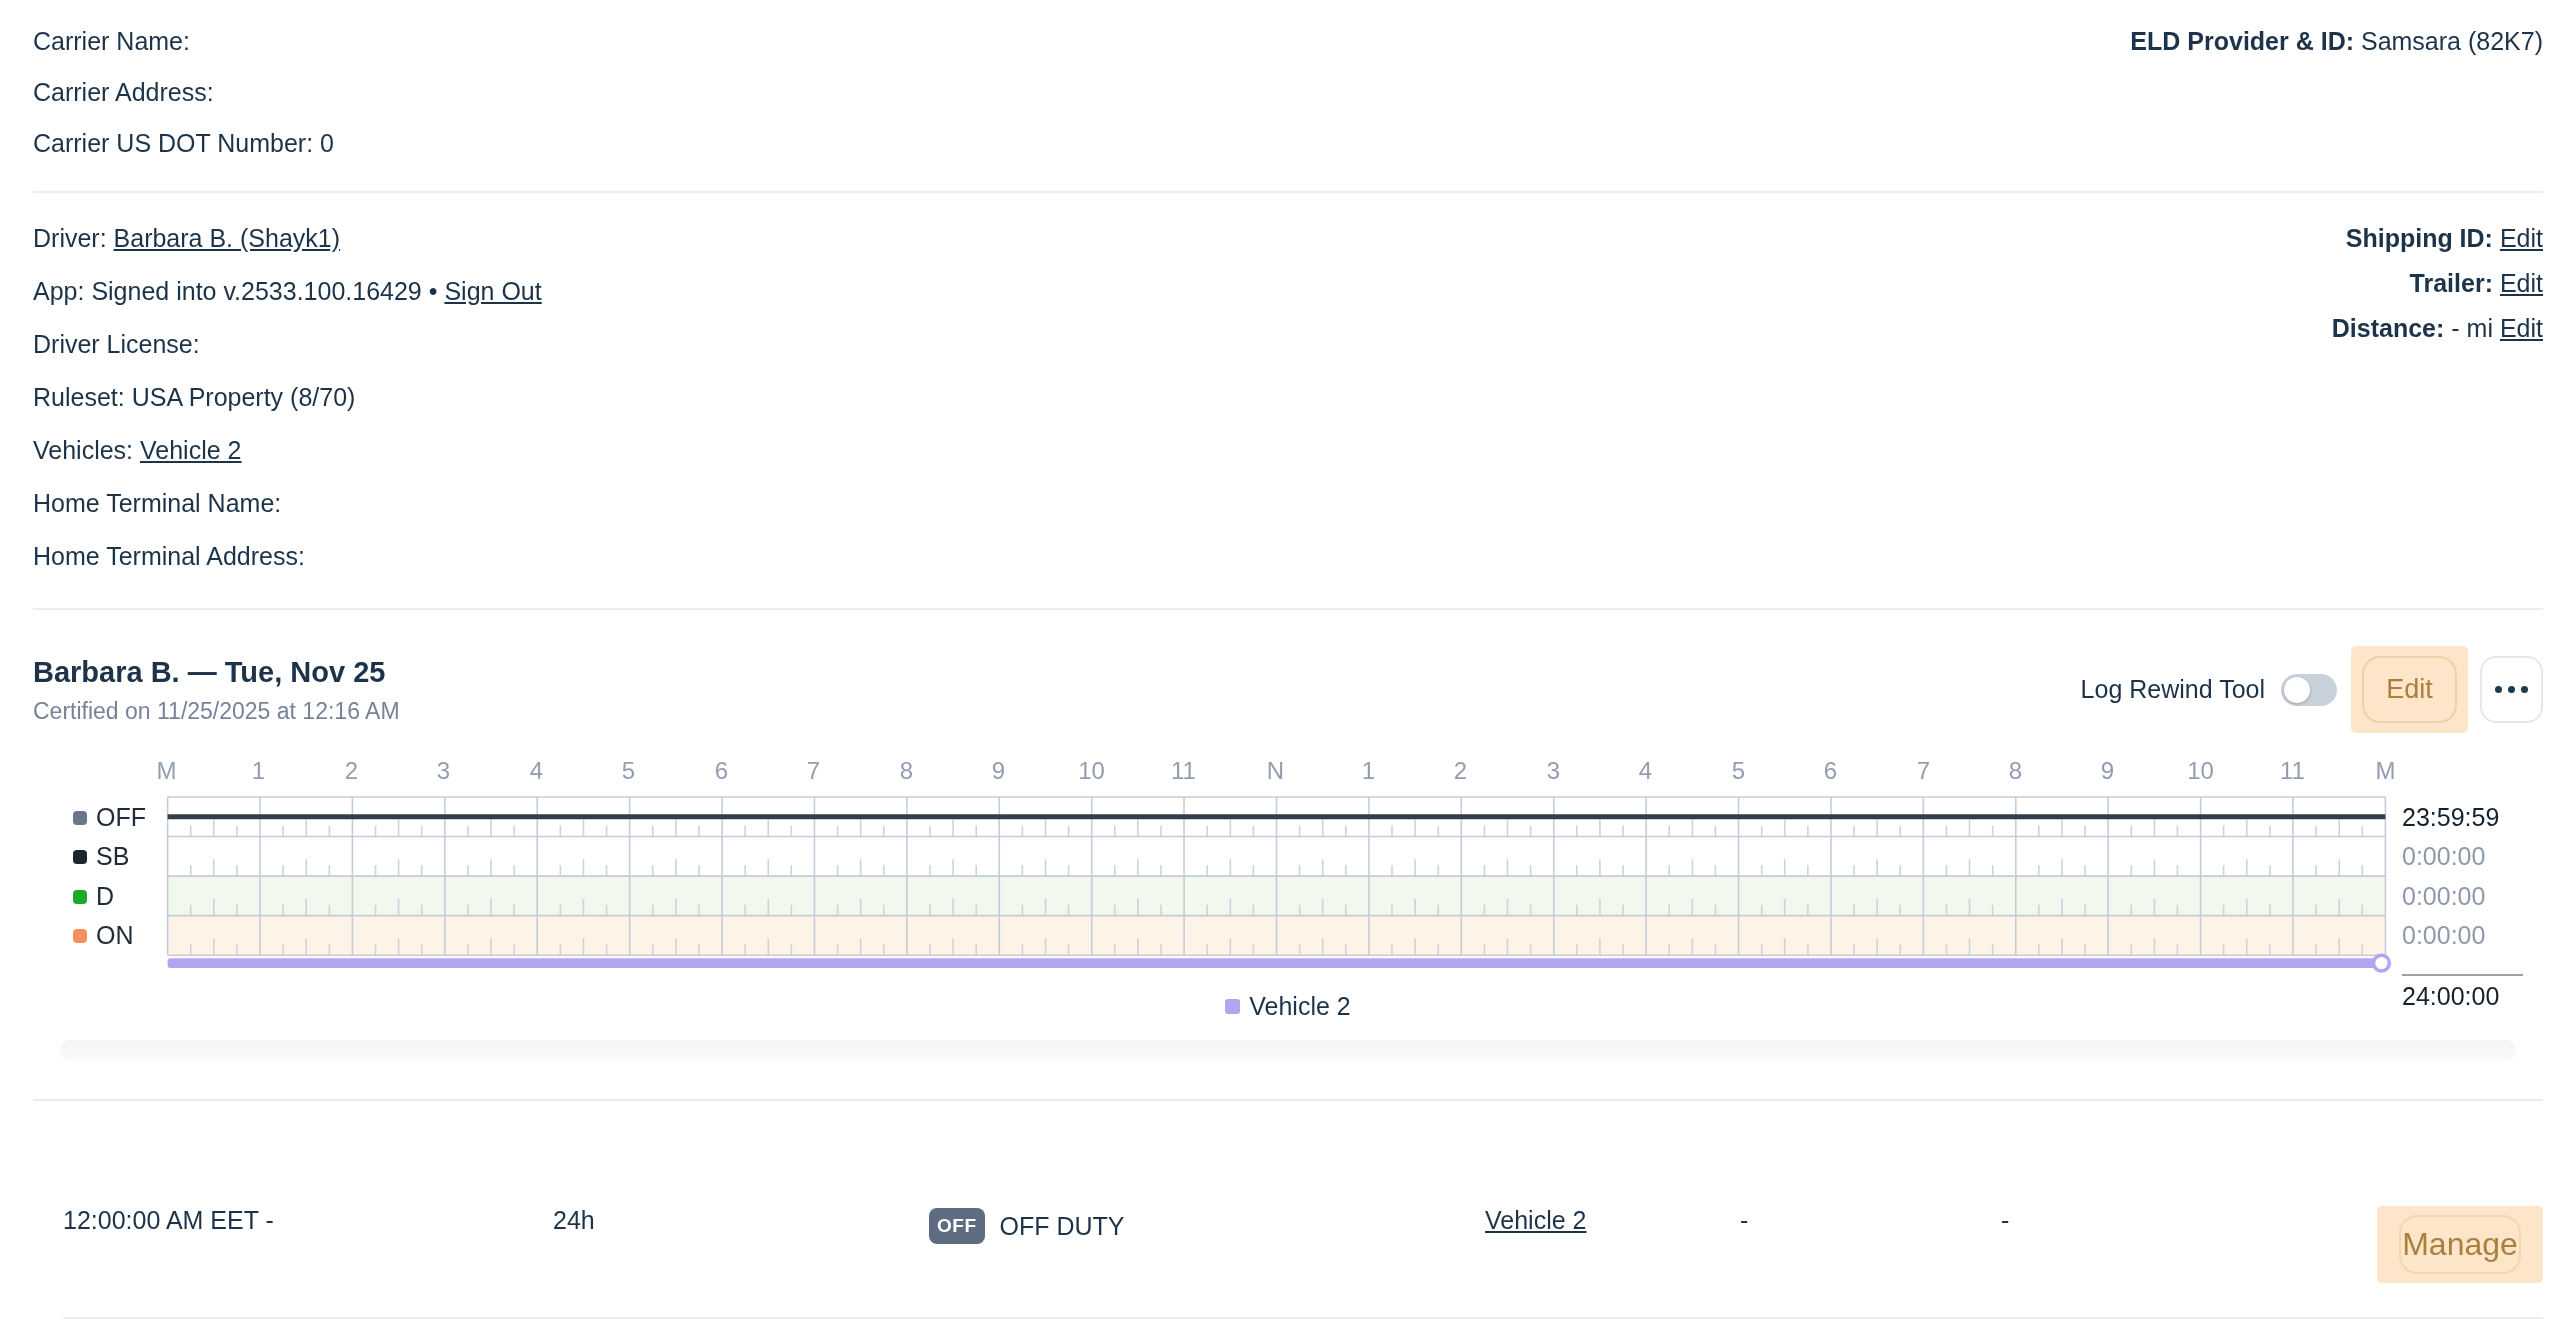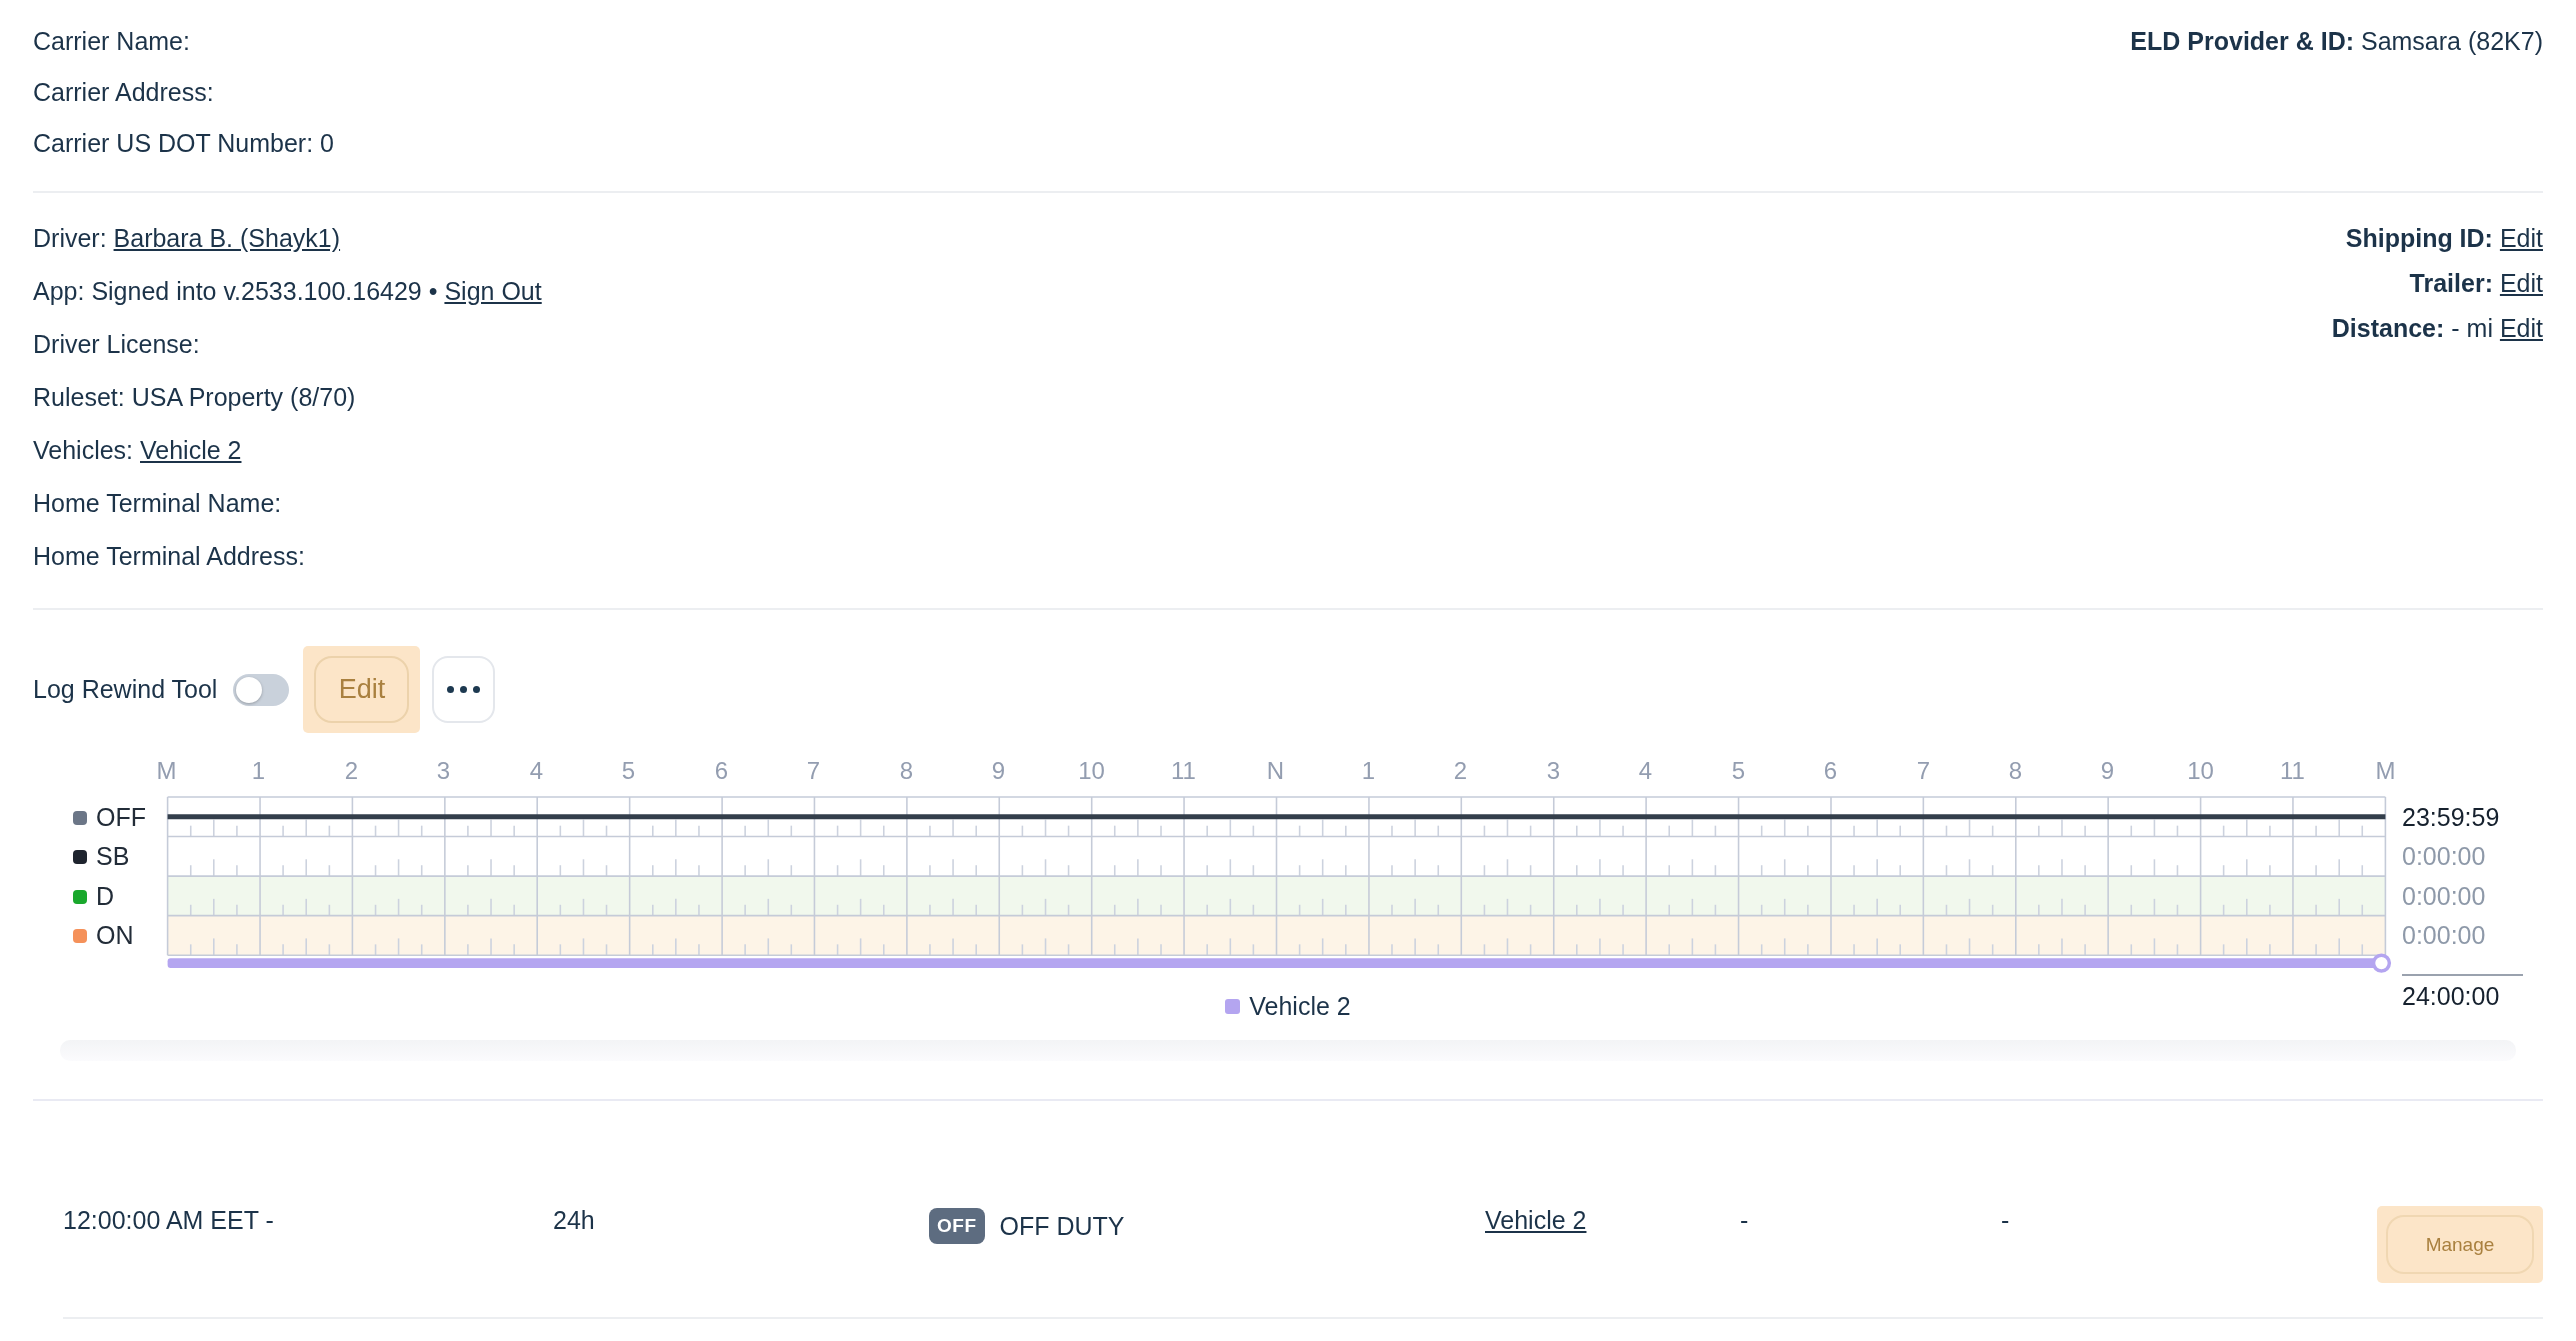--- a/index.html
+++ b/index.html
@@ -56,21 +56,21 @@
 
   
   .table { margin-top:77px; padding:0 0 0 30px; }
   .tgrid { display:grid; grid-template-columns:490px 376px 335px 221px 255px 261px 376px 1fr; align-items:start; }
   .thead { font-weight:700; font-size:24px; padding-bottom:30px; border-bottom:2px solid #eceef1; }
   .trow { padding:28px 0 34px; border-bottom:2px solid #eceef1; }
   .time-sub { color:#8a95a6; margin-top:12px; }
   .status-cell { display:flex; align-items:center; margin-top:2px; }
   .status-badge { background:#5d6c80; color:#fff; font-weight:700; font-size:19px; border-radius:8px; padding:7px 8px; margin-right:15px; letter-spacing:0.5px; }
   .manage-btn { width:166px; height:77px; justify-self:end; margin-right:11px; }
-  .manage-btn .inner { width:148px; height:59px; font-size:19px; border-color:#f0d7b2; }
+  .manage-btn .inner { width:122px; height:59px; font-size:32px; border-color:#f0d7b2; }
 </style>
 </head>
 <body>
 
 <div class="page">
 
   <div class="carrier-section">
     <div>
       <div class="line"><span>Carrier Name:</span></div>
       <div class="line"><span>Carrier Address:</span></div>
@@ -117,20 +117,24 @@
       </div>
       <div class="line">
         <span class="b">Distance:</span>
         <span>- mi</span>
         <span class="link">Edit</span>
       </div>
     </div>
   </div>
 
   <div class="log-header">
+    <div>
+      <div class="log-title">Barbara B. — Tue, Nov 25</div>
+      <div class="log-certified">Certified on 11/25/2025 at 12:16 AM</div>
+    </div>
     <div class="log-controls">
       <span class="rewind-label">Log Rewind Tool</span>
       <div class="toggle">
           <div class="knob"></div>
         </div>
       <div class="peach-btn edit-btn">
         <span class="inner">Edit</span>
       </div>
       <div class="more-btn">
         <i></i>

